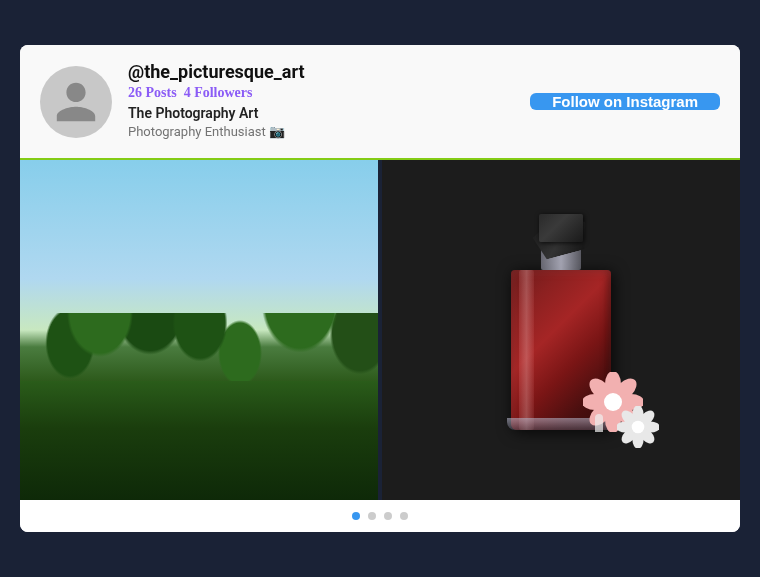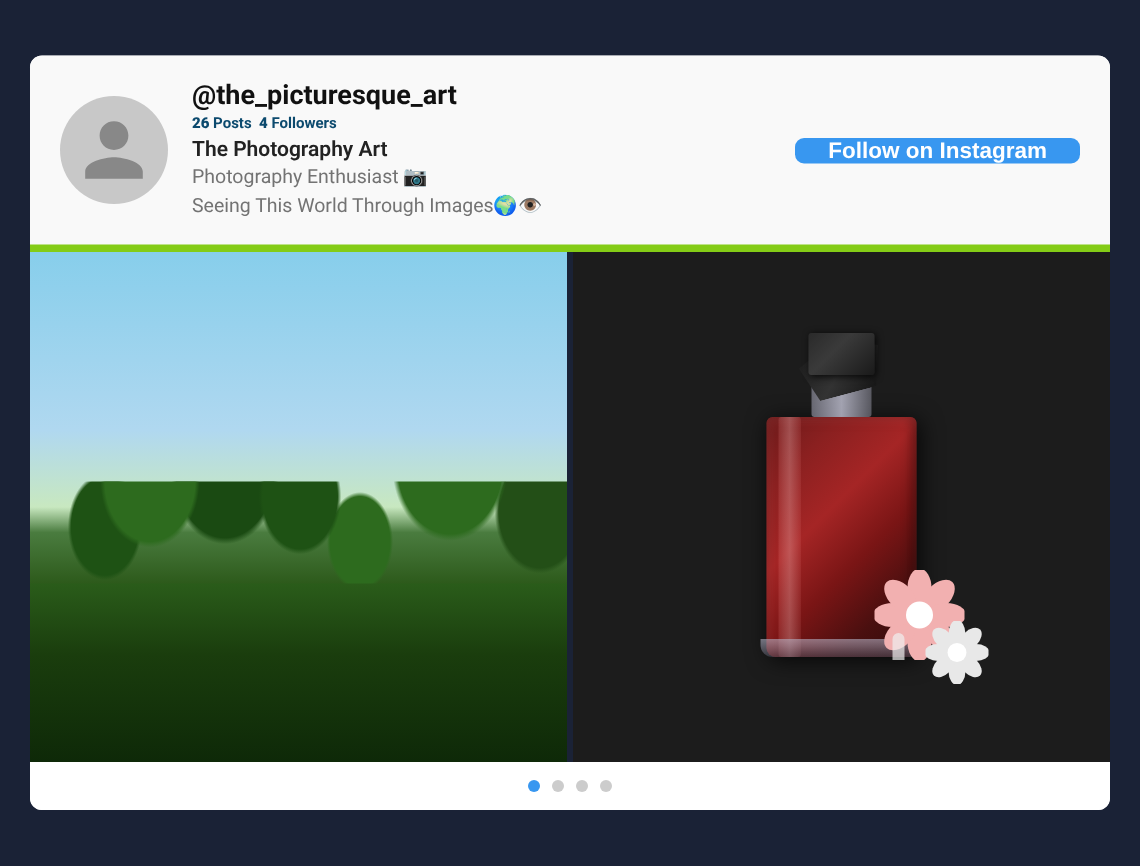--- a/index.html
+++ b/index.html
@@ -21,21 +21,21 @@
       border-radius: 8px;
       overflow: hidden;
     }
 
     
     .profile-header {
       display: flex;
       align-items: center;
       padding: 16px 20px;
       background: #f9f9f9;
-      border-bottom: 5px solid #84cc16;
+      border-bottom: 2px solid #84cc16;
       gap: 16px;
     }
 
     .avatar-wrapper {
       width: 72px;
       height: 72px;
       border-radius: 50%;
       background: #c8c8c8;
       display: flex;
       align-items: center;
@@ -55,23 +55,24 @@
     }
 
     .profile-username {
       font-size: 18px;
       font-weight: 700;
       color: #111;
       margin-bottom: 3px;
     }
 
     .profile-stats {
-      font-size: 10px;
-      color: #0c4a6e;
+      font-size: 14px;
+      color: #8b5cf6;
       margin-bottom: 4px;
+      font-family: Liberation Serif, serif;
     }
 
     .profile-stats span {
       font-weight: 700;
     }
 
     .profile-name {
       font-size: 14px;
       color: #222;
       font-weight: 600;
@@ -284,21 +285,20 @@
         <path d="M12 12c2.7 0 4.8-2.1 4.8-4.8S14.7 2.4 12 2.4 7.2 4.5 7.2 7.2 9.3 12 12 12zm0 2.4c-3.2 0-9.6 1.6-9.6 4.8v2.4h19.2v-2.4c0-3.2-6.4-4.8-9.6-4.8z"></path>
       </svg>
     </div>
 
     <div class="profile-info">
       <div class="profile-username">@the_picturesque_art</div>
       <div class="profile-stats"><span><b>26</b> Posts</span>&nbsp;&nbsp;<span><b>4</b> Followers</span></div>
       <div class="profile-name">The Photography Art</div>
       <div class="profile-bio">
         <div>Photography Enthusiast 📷</div>
-        <div>Seeing This World Through Images🌍👁️</div>
       </div>
     </div>
 
     <button class="follow-btn">Follow on Instagram</button>
 
   </div>
 
   <div class="image-grid">
 
     <div class="image-cell">

